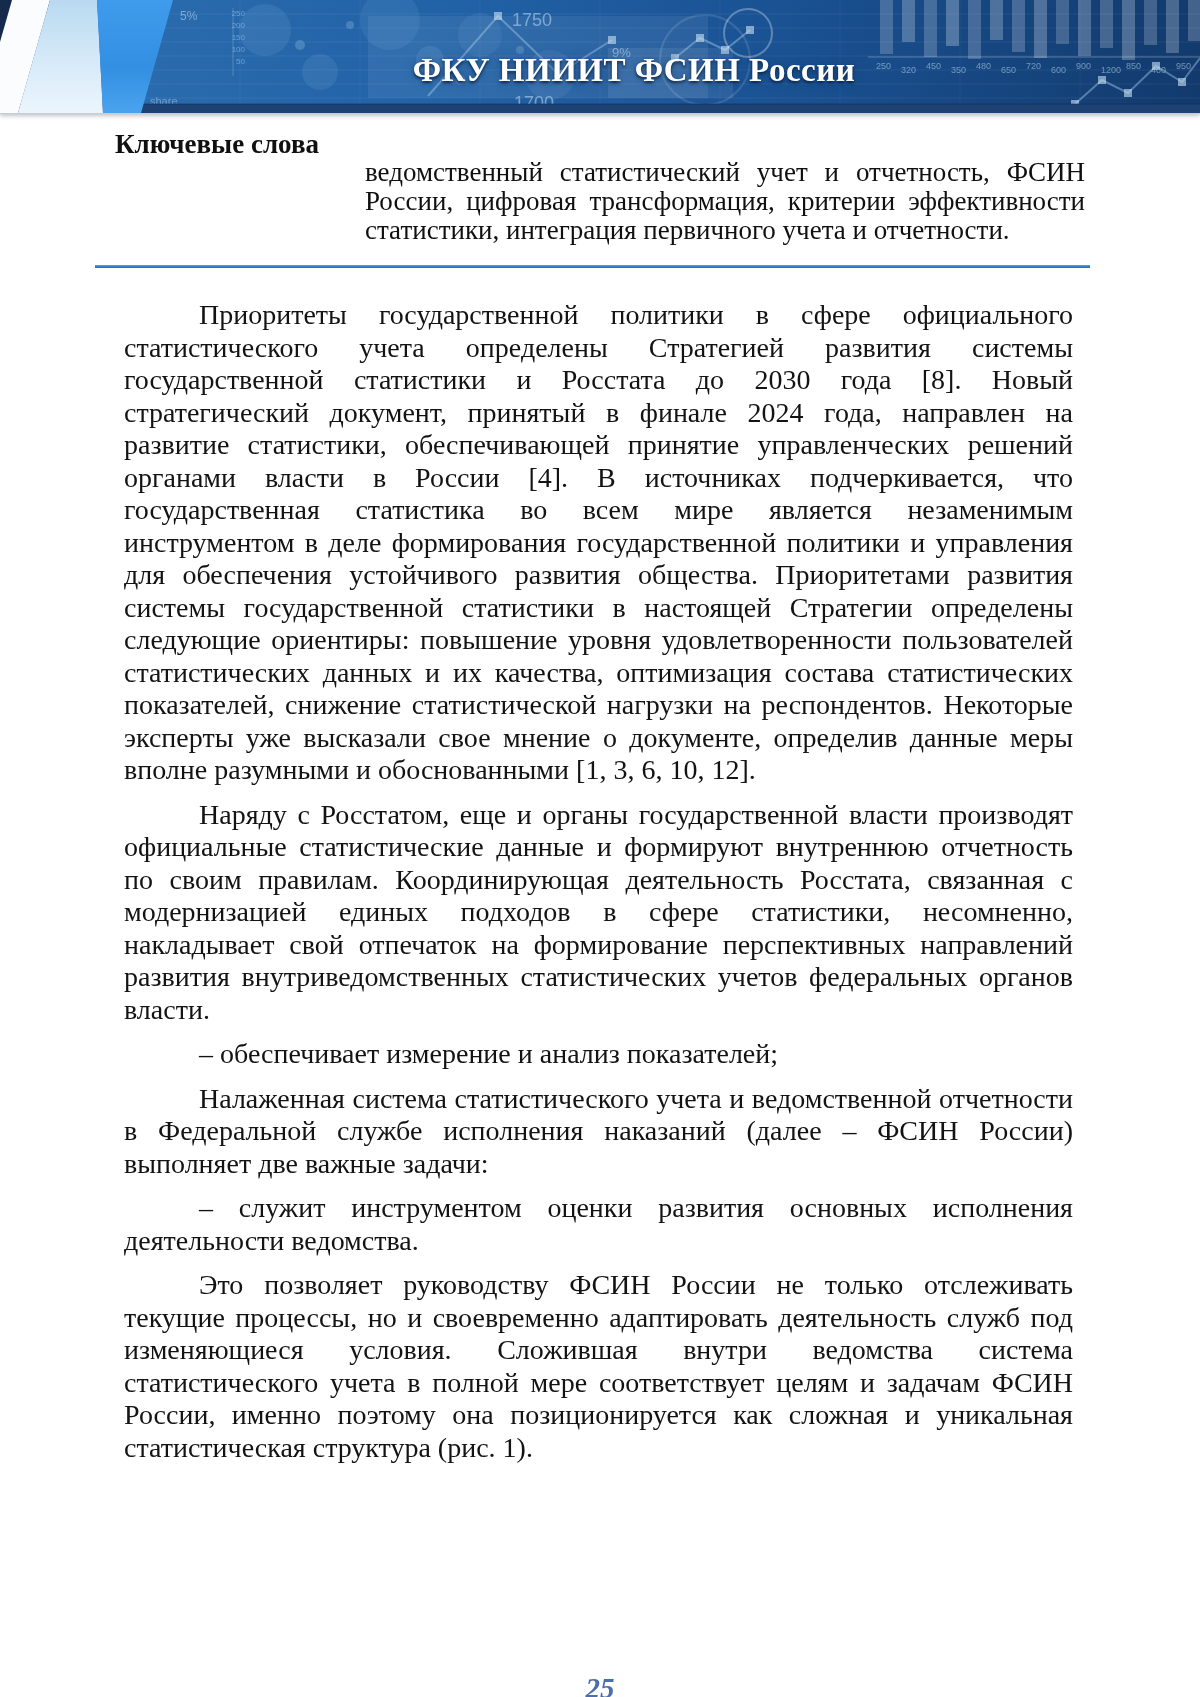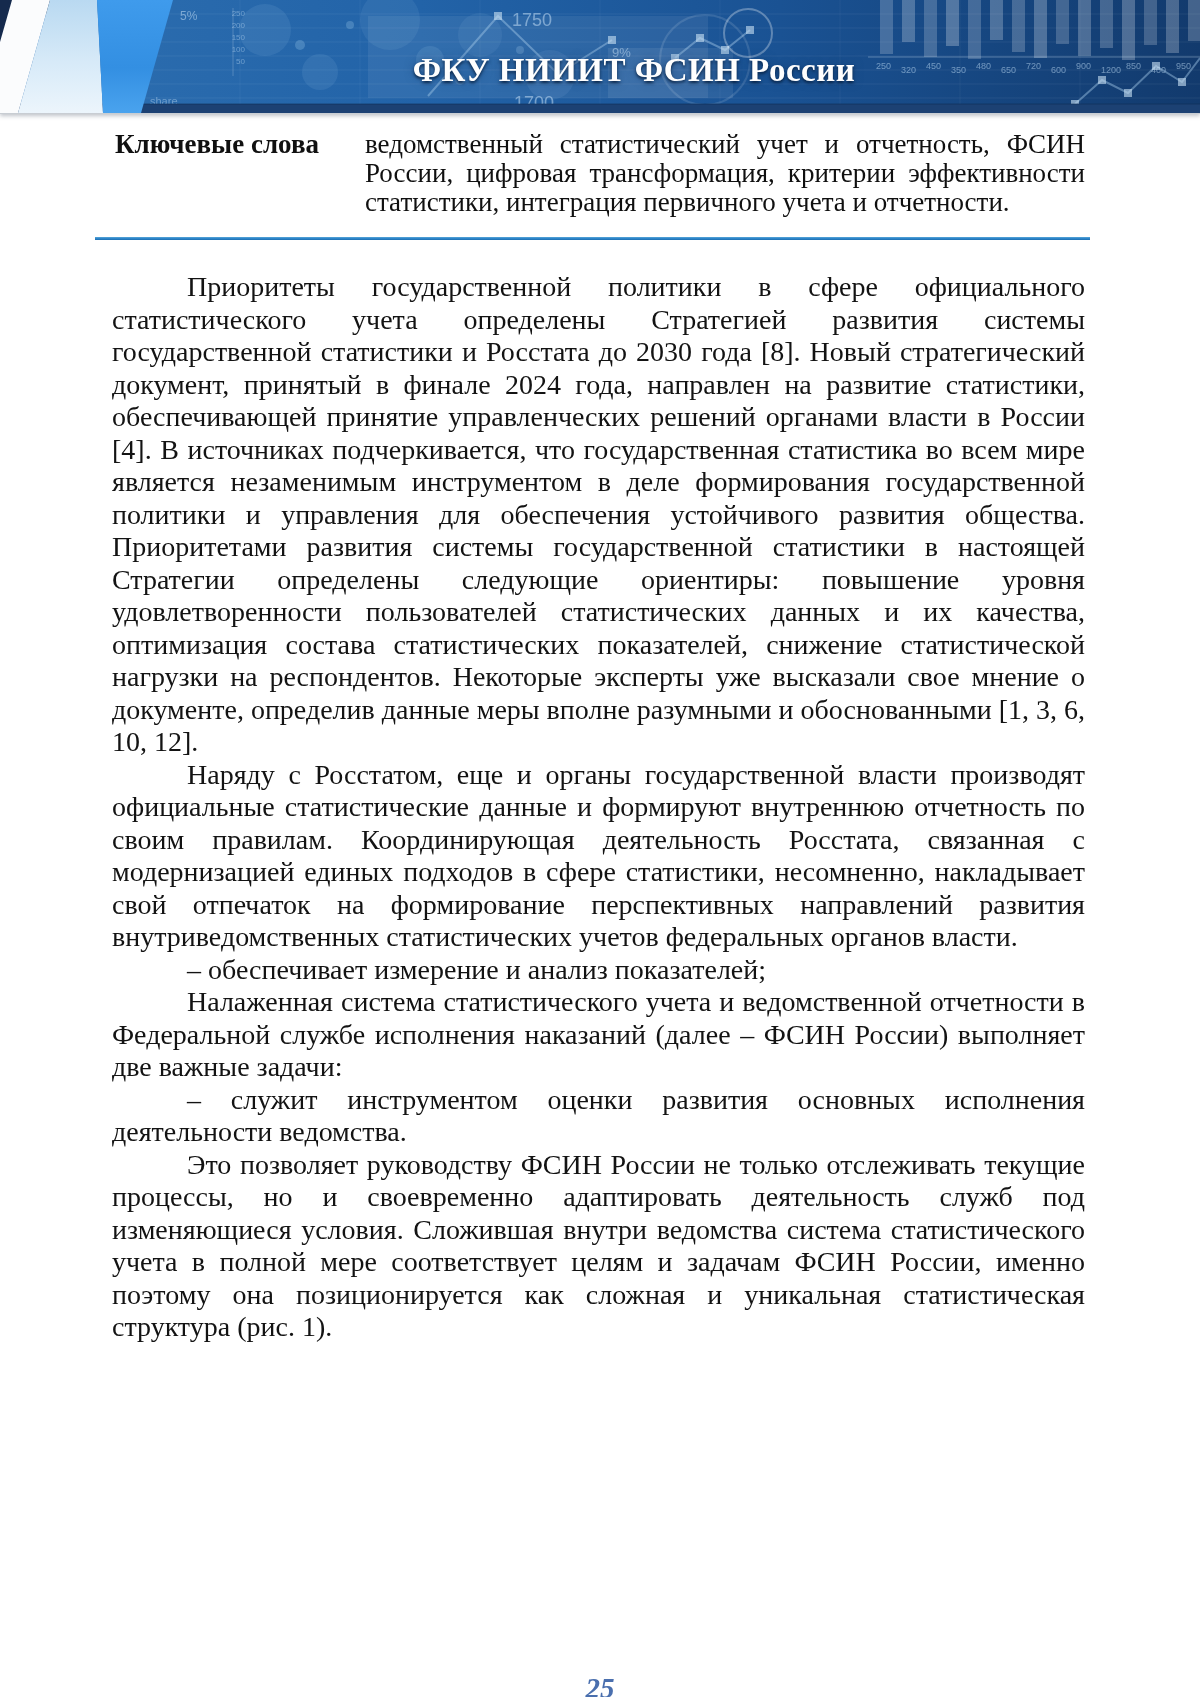--- a/index.html
+++ b/index.html
@@ -51,37 +51,38 @@
   .kw-label{
     width:250px;flex:0 0 250px;
     font-weight:bold;font-size:27px;line-height:29px;
     color:#101010;
   }
   .kw-value{
     width:720px;flex:0 0 720px;
     font-size:27px;line-height:29px;
     text-align:justify;
     color:#101010;
+    margin-top:28px;
   }
 
   
   .rule{
     border:none;
     margin:20px 110px 0 95px;
     height:3px;
     background:linear-gradient(180deg,#5aa7d8 0%,#2a82c8 55%,#1d6fb0 100%);
   }
 
   
   .body{
     margin:31px 115px 0 112px;
     color:#131313;
   }
   .body p{
-    margin:0;
+    margin:12px;
     font-size:28px;line-height:32.5px;
     text-align:justify;
     text-indent:75px;
   }
 
   
   .page-number{
     position:absolute;left:0;right:0;top:1672px;
     text-align:center;
     font-size:29px;font-weight:bold;font-style:italic;

